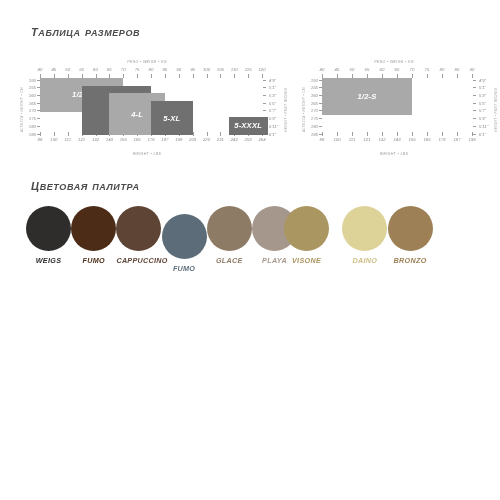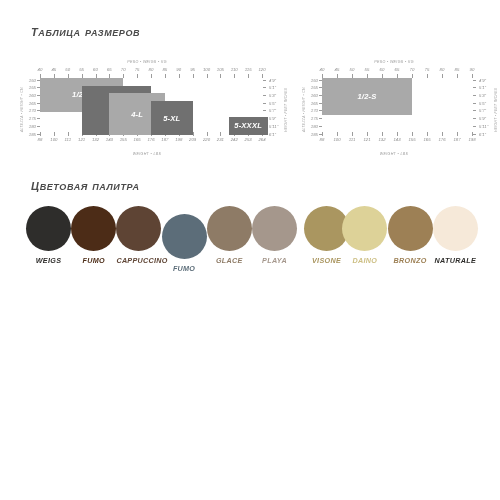--- a/index.html
+++ b/index.html
@@ -343,31 +343,27 @@
         <span class="swname" style="color: rgb(92, 109, 121);">FUMO</span>
       </div>
       <div class="swatch" style="left: 226px; top: 0px;">
         <span class="dot" style="background: rgb(165, 151, 140);"></span>
         <span class="swname" style="color: rgb(165, 151, 140);">PLAYA</span>
       </div>
       <div class="swatch" style="left: 180.8px; top: 0px;">
         <span class="dot" style="background: rgb(142, 123, 102);"></span>
         <span class="swname" style="color: rgb(142, 123, 102);">GLACE</span>
       </div>
-      <div class="swatch" style="left: 278px; top: 0px;">
+      <div class="swatch" style="left: 258px; top: 0px;">
         <span class="dot" style="background: rgb(170, 150, 96);"></span>
         <span class="swname" style="color: rgb(170, 150, 96);">VISONE</span>
       </div>
       <div class="swatch" style="left: 316.4px; top: 0px;">
         <span class="dot" style="background: rgb(221, 210, 152);"></span>
         <span class="swname" style="color: rgb(205, 191, 132);">DAINO</span>
       </div>
       <div class="swatch" style="left: 361.6px; top: 0px;">
         <span class="dot" style="background: rgb(157, 128, 85);"></span>
         <span class="swname" style="color: rgb(157, 128, 85);">BRONZO</span>
       </div>
-      <div class="swatch" style="left: 406.8px; top: 0px;">
-        <span class="dot" style="background: rgb(246, 233, 217);"></span>
-        <span class="swname" style="color: rgb(46, 45, 43);">NATURALE</span>
-      </div>
     </div>
 
 </div>
 
 </body></html>

